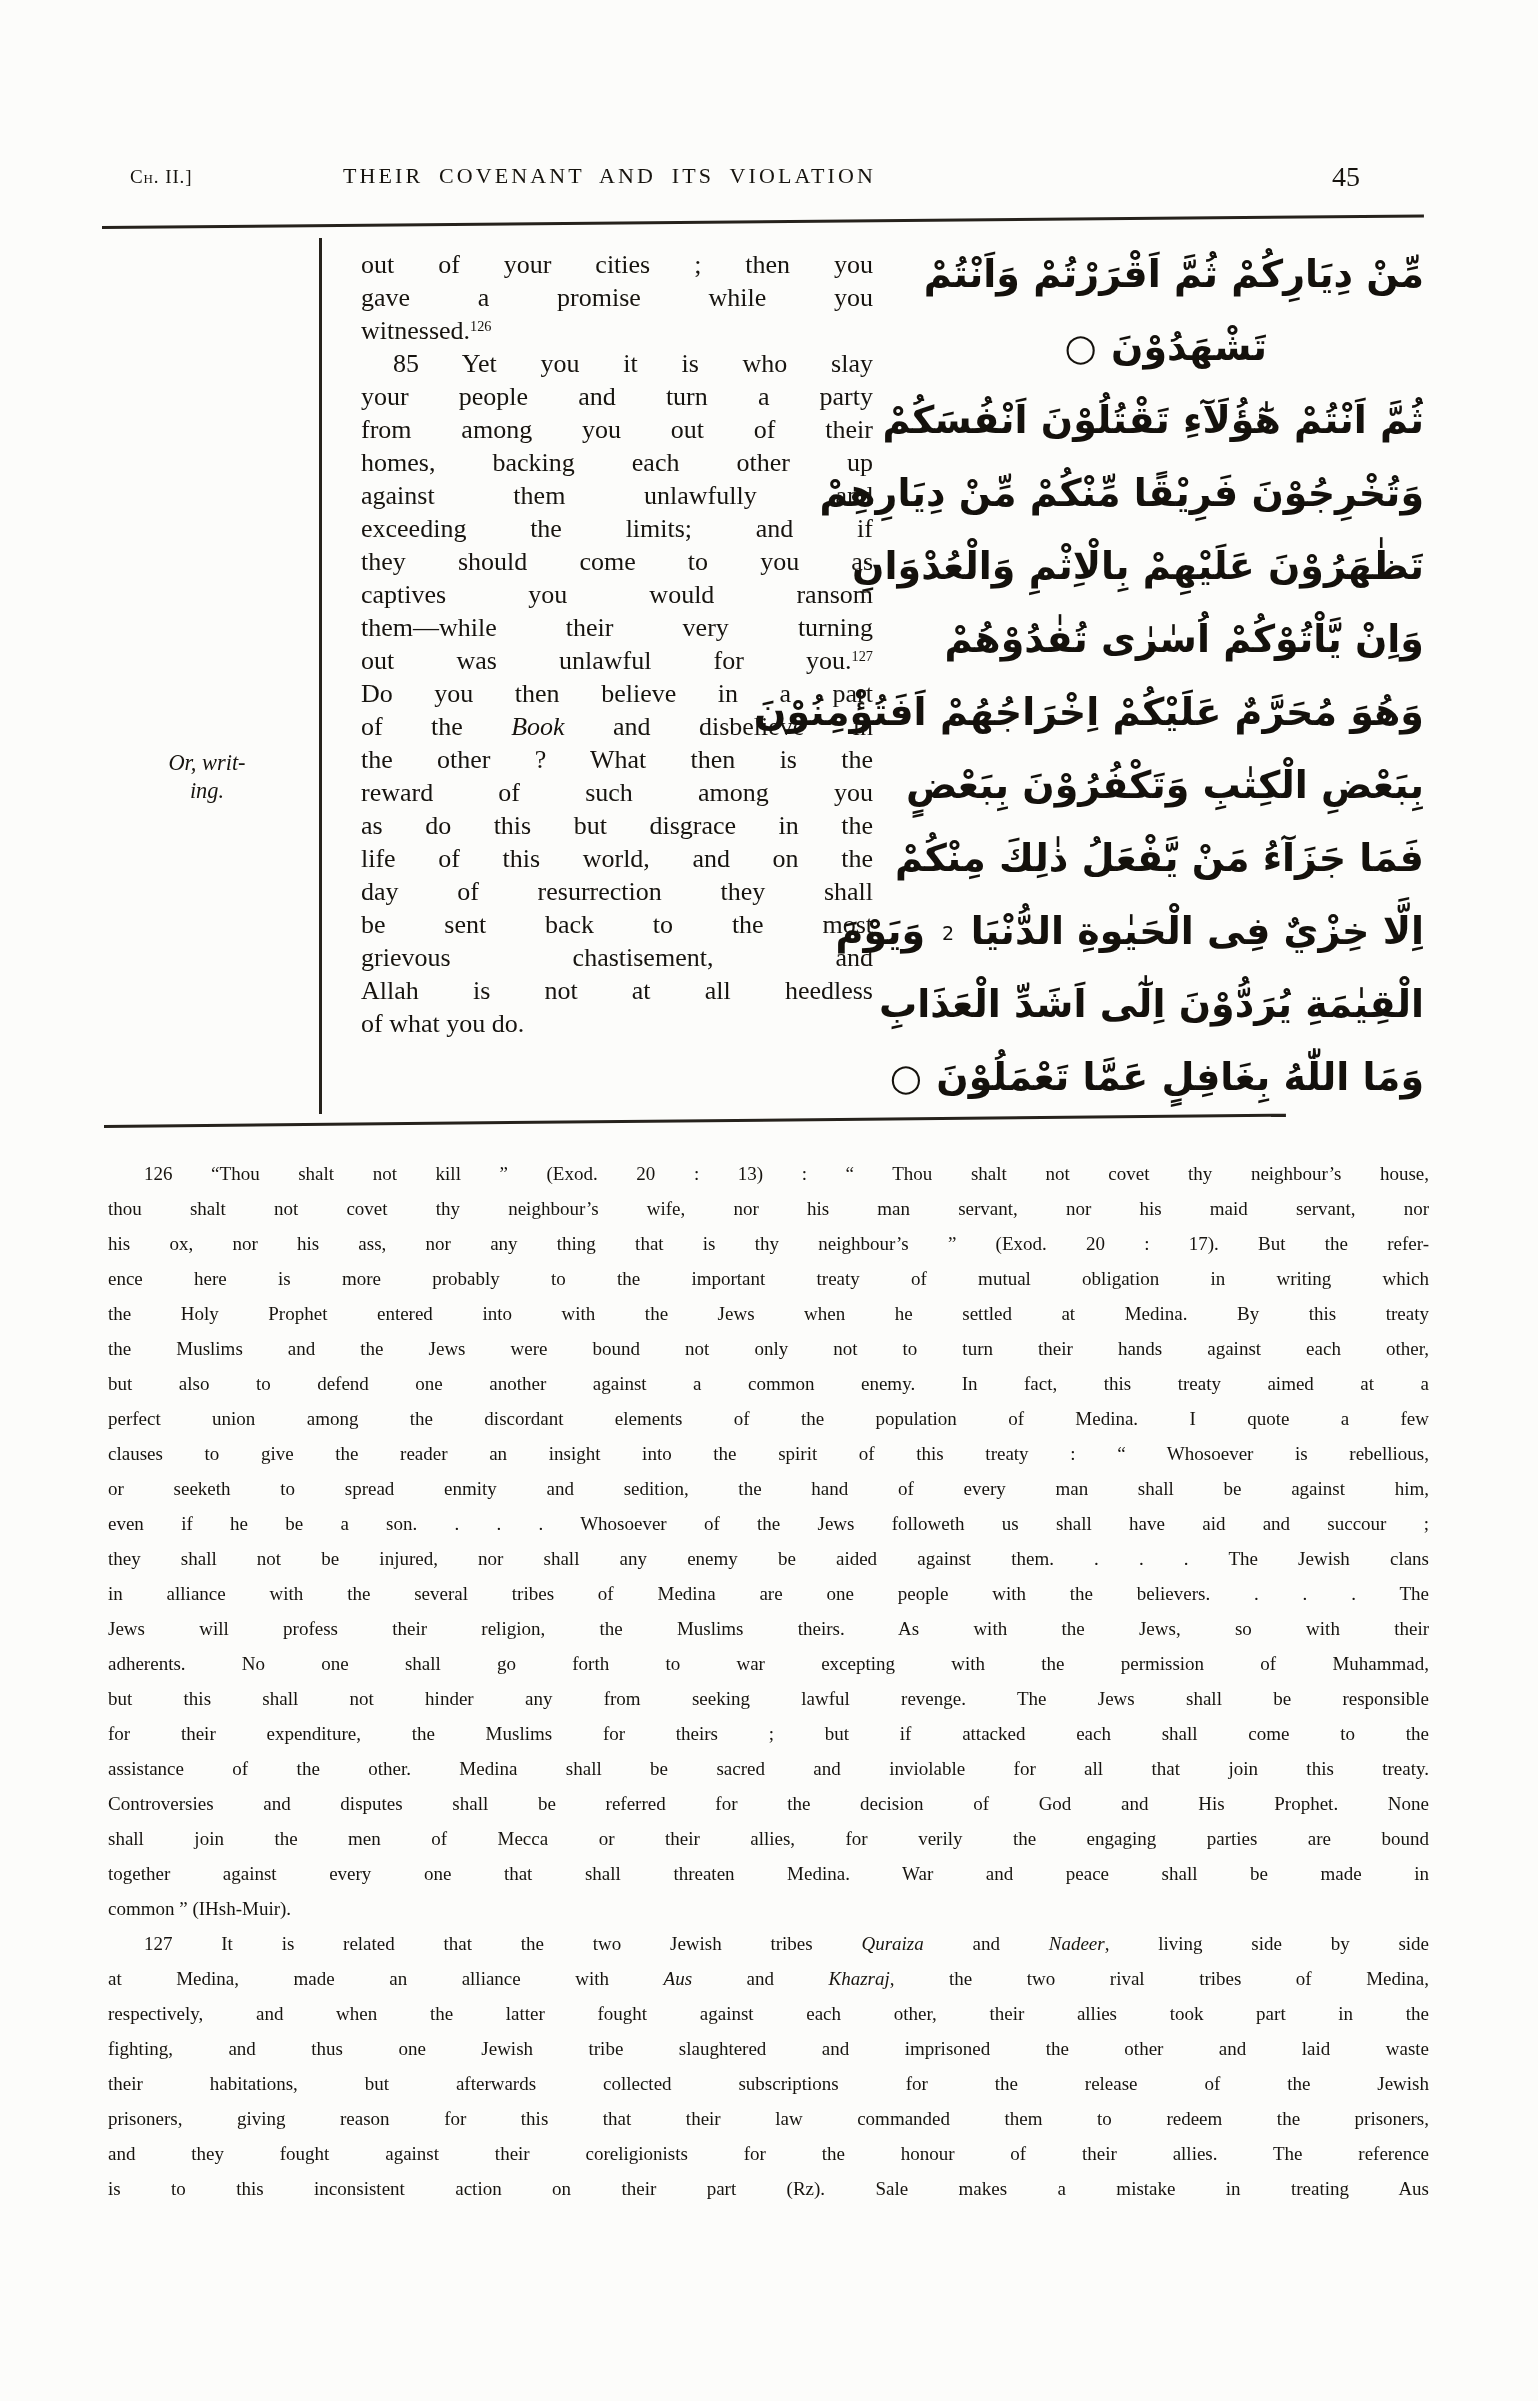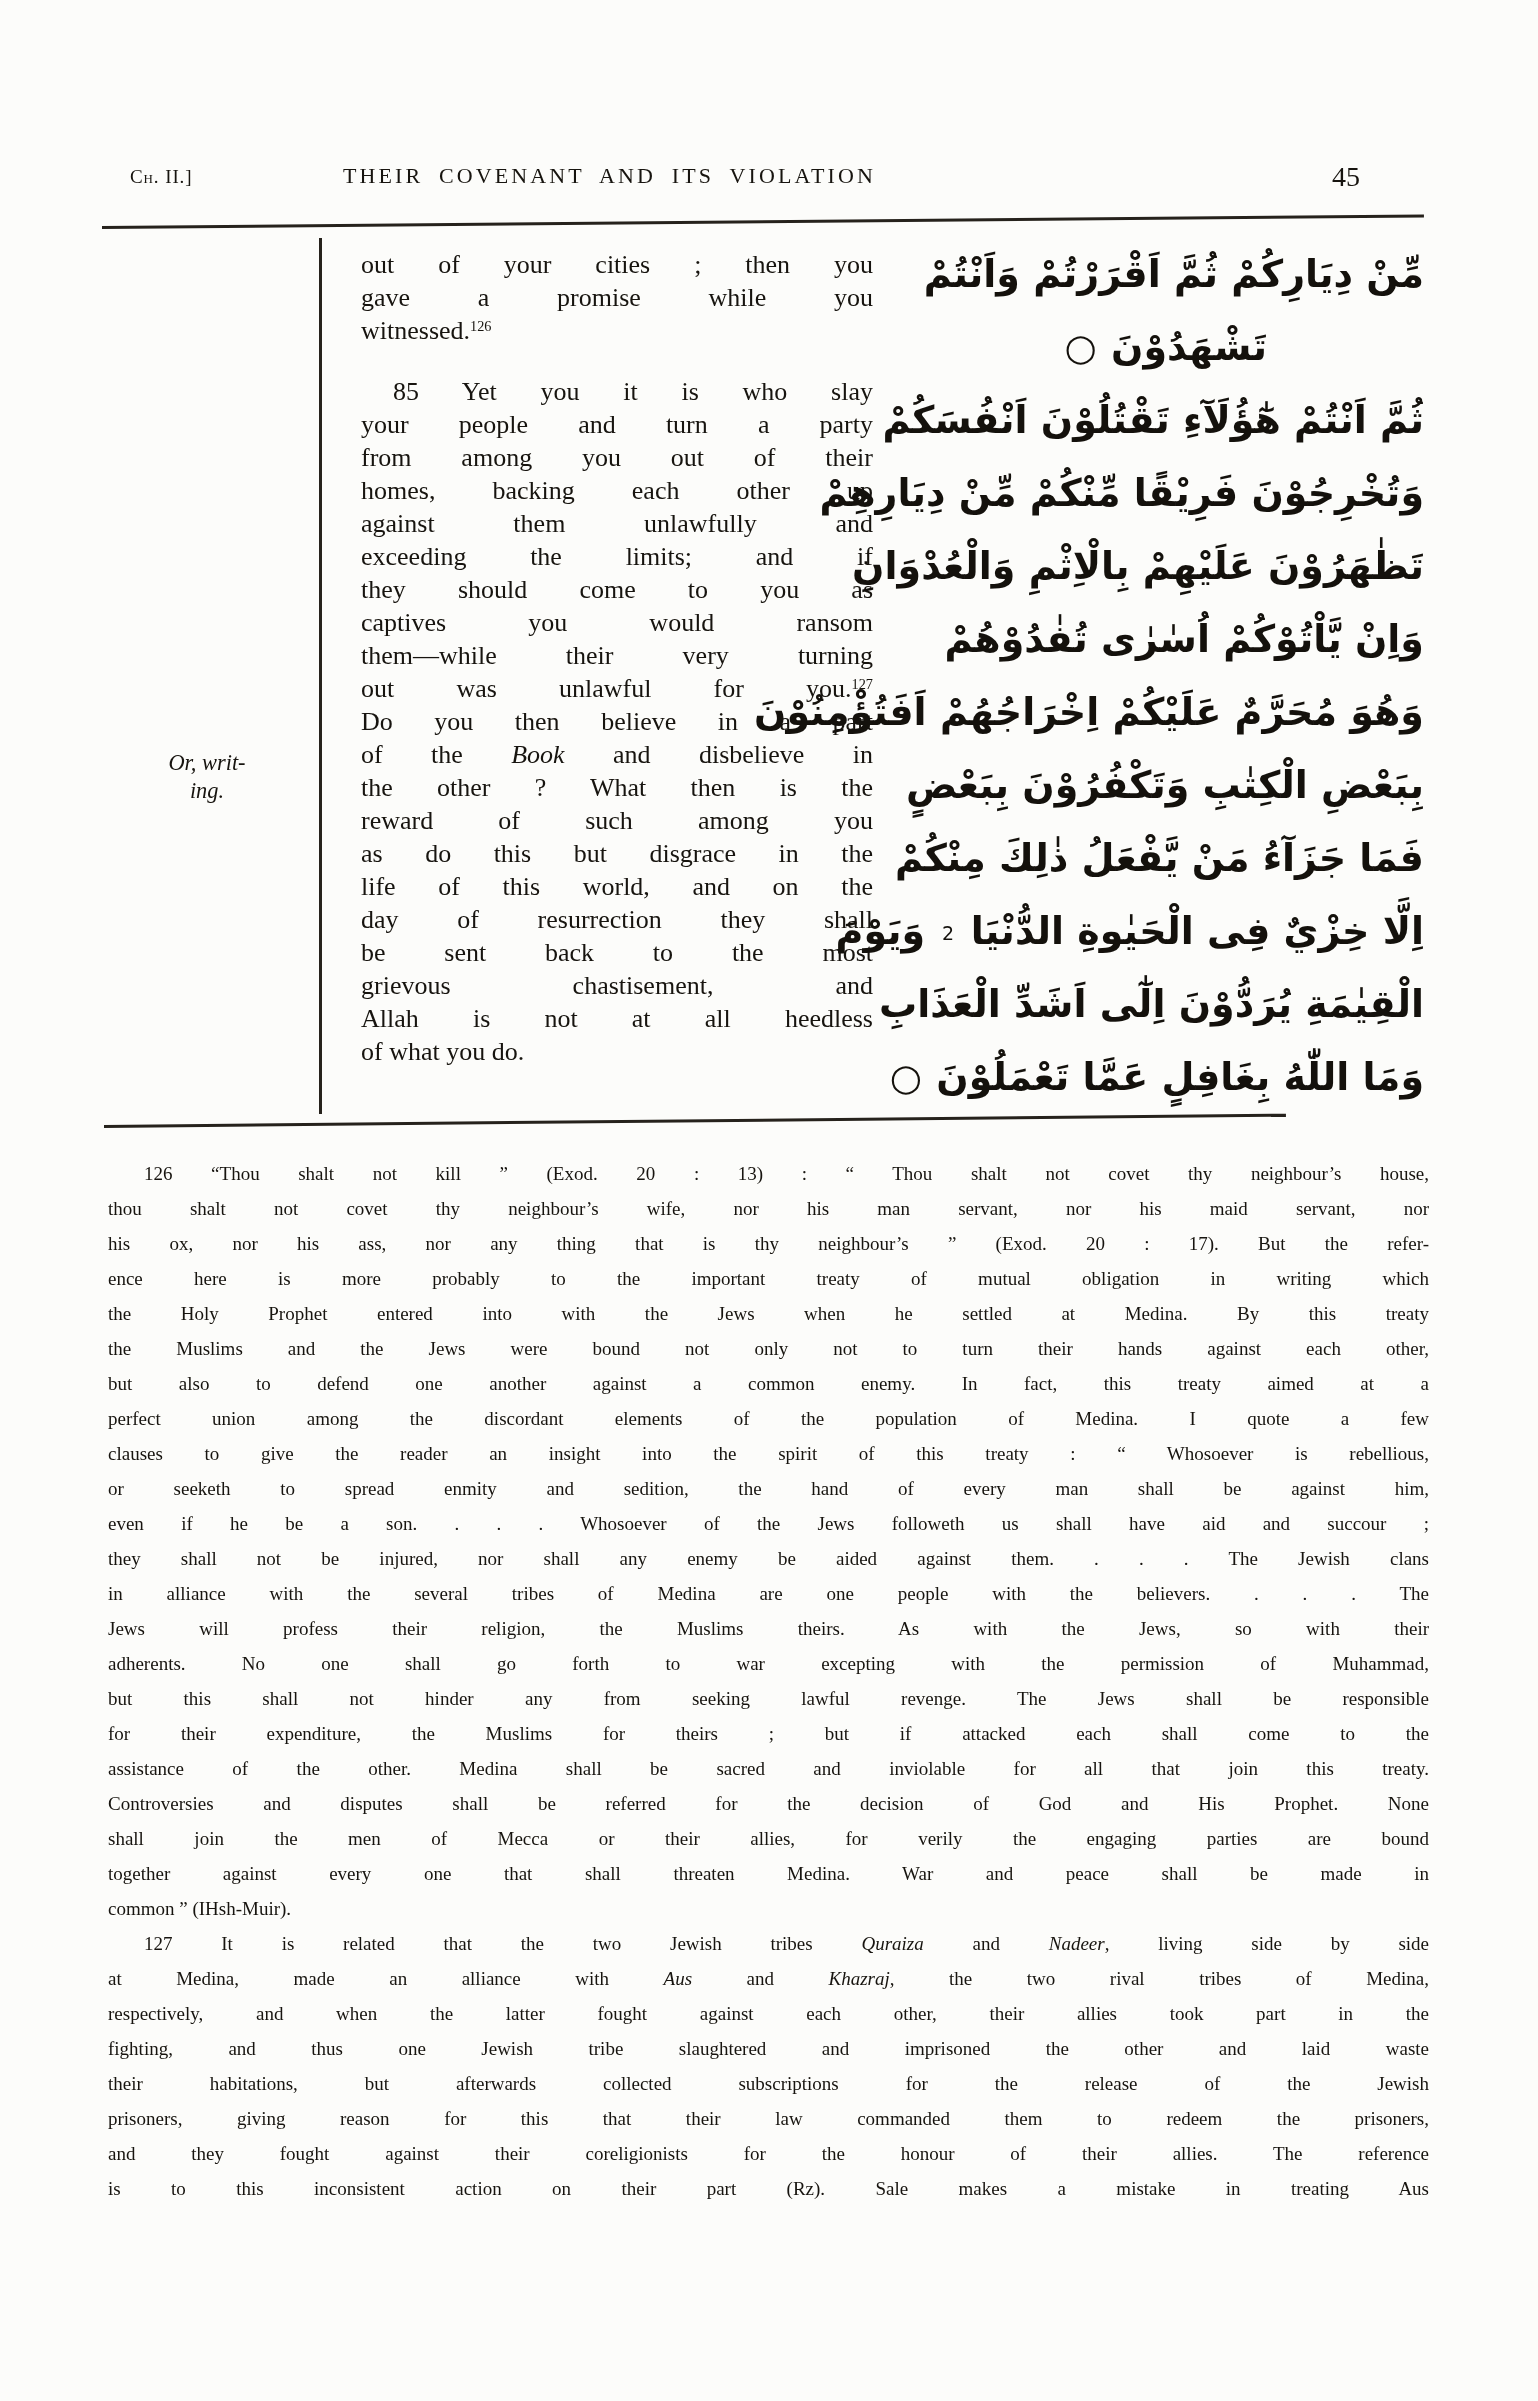--- a/index.html
+++ b/index.html
@@ -28,21 +28,21 @@
     position:absolute;left:97px;top:749px;width:220px;text-align:center;
     font-style:italic;font-size:22.4px;line-height:28px;
   }
   
   .en-col{position:absolute;left:361px;top:248px;width:512px;font-size:26px;}
   .tline{
     line-height:33px;height:33px;text-align:justify;text-align-last:justify;
     white-space:nowrap;
   }
   .tline.last{text-align-last:left;}
-  .tline.indent{text-indent:32px;margin-top:28px;}
+  .tline.indent{text-indent:32px;}
   .en-col sup,.footnotes sup{font-size:0.55em;line-height:0;vertical-align:0.55em;}
   .it{font-style:italic;}
   
   .ar-col{
     position:absolute;left:881px;top:238px;width:543px;direction:rtl;
     font-family:"DejaVu Sans",sans-serif;font-weight:bold;font-size:38px;color:#14110c;
   }
   .ar-line{line-height:73px;height:73px;text-align:right;white-space:nowrap;}
   .ar-line.indent{padding-right:157px;}
   .verse-circle{font-weight:normal;font-size:37px;margin:0 14.3px;}

